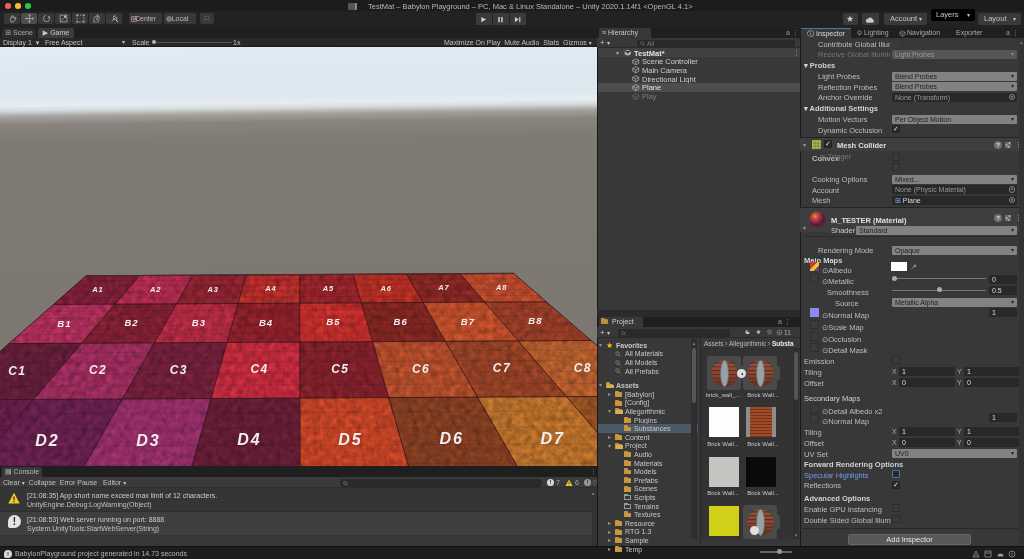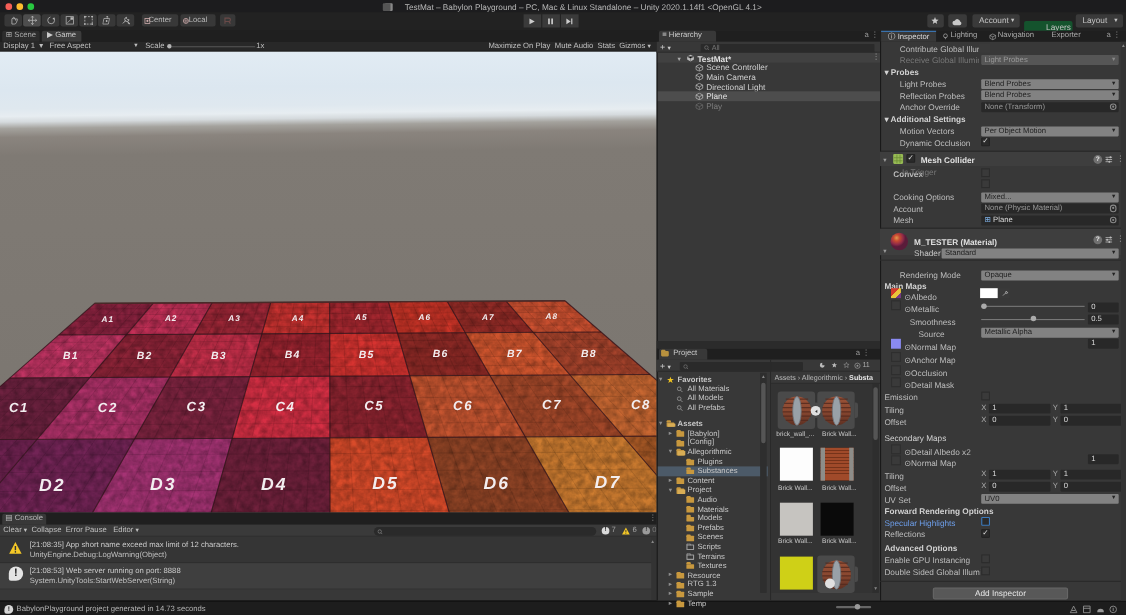--- a/index.html
+++ b/index.html
@@ -74,21 +74,21 @@
   </svg>
 <div style="position:absolute;left:843px;top:13px;width:15px;height:12px;background:#3a3a3a;border-radius:2px;"></div>
 <svg width="8" height="8" viewBox="0 0 16 16" style="position:absolute;left:846px;top:15px" xmlns="http://www.w3.org/2000/svg">
     <path d="M8 1 l1.8 4.5 4.7 0.4 -3.6 3 1.1 4.6 -4-2.5 -4 2.5 1.1-4.6 -3.6-3 4.7-0.4z" fill="#c8c8c8"></path>
   </svg>
 <div style="position:absolute;left:862px;top:13px;width:17px;height:12px;background:#3a3a3a;border-radius:2px;"></div>
 <svg width="10" height="8" viewBox="0 0 16 14" style="position:absolute;left:865px;top:15.5px" xmlns="http://www.w3.org/2000/svg">
     <path d="M4 12 a3.5 3.5 0 0 1 0.5-7 a4.5 4.5 0 0 1 8.5 1.2 a3 3 0 0 1-0.6 5.8z" fill="#c8c8c8"></path>
   </svg>
 <div style="position:absolute;left:884px;top:13px;width:43px;height:12px;background:#3a3a3a;border-radius:2px;color:#c4c4c4;font-size:7.5px;line-height:12px;padding-left:6px;">Account<span style="float:right;margin-right:5px;font-size:6px;">▾</span></div>
-<div style="position:absolute;left:931px;top:19px;width:44px;height:12px;background:#14532d;border-radius:2px;color:#c4c4c4;font-size:7.5px;line-height:12px;padding-left:20px;">Layers<span style="float:right;margin-right:5px;font-size:6px;">▾</span></div>
+<div style="position:absolute;left:931px;top:9px;width:44px;height:12px;background:#000000;border-radius:2px;color:#c4c4c4;font-size:7.5px;line-height:12px;padding-left:5px;">Layers<span style="float:right;margin-right:5px;font-size:6px;">▾</span></div>
 <div style="position:absolute;left:978px;top:13px;width:43px;height:12px;background:#3a3a3a;border-radius:2px;color:#c4c4c4;font-size:7.5px;line-height:12px;padding-left:6px;">Layout<span style="float:right;margin-right:5px;font-size:6px;">▾</span></div>
 <div style="position:absolute;left:0px;top:28px;width:597px;height:10px;background:#1f1f1f;"></div>
 <div style="position:absolute;left:2px;top:28px;width:34px;height:10px;background:#2c2c2c;color:#aaa;font-size:7px;line-height:10px;text-align:center;border-radius:2px 2px 0 0;">⊞ Scene</div>
 <div style="position:absolute;left:38px;top:28px;width:36px;height:10px;background:#3c3c3c;color:#ccc;font-size:7px;line-height:10px;text-align:center;border-radius:2px 2px 0 0;">▶ Game</div>
 <div style="position:absolute;left:0px;top:38px;width:597px;height:9px;background:#282828;border-bottom:1px solid #1a1a1a;"></div>
 <div style="position:absolute;left:3px;top:38px;width:60px;height:9px;color:#c0c0c0;font-size:7px;line-height:9px;">Display 1 &nbsp;▾</div>
 <div style="position:absolute;left:45px;top:38px;width:80px;height:9px;color:#c0c0c0;font-size:7px;line-height:9px;">Free Aspect</div>
 <div style="position:absolute;left:122px;top:40px;width:5px;height:5px;color:#c0c0c0;font-size:6px;line-height:5px;">▾</div>
 <div style="position:absolute;left:132px;top:38px;width:30px;height:9px;color:#c0c0c0;font-size:7px;line-height:9px;">Scale</div>
 <div style="position:absolute;left:152px;top:40px;width:4px;height:4px;background:#b5b5b5;border-radius:50%;"></div>
@@ -645,21 +645,21 @@
 <div style="position:absolute;left:827px;top:288px;width:63px;height:9px;color:#bdbdbd;font-size:7.5px;line-height:9px;font-weight:normal;white-space:nowrap;overflow:hidden;">Smoothness</div>
 <div style="position:absolute;left:892px;top:290px;width:94px;height:1px;background:#777;"></div>
 <div style="position:absolute;left:937px;top:287px;width:5px;height:5px;background:#aaa;border-radius:50%;"></div>
 <div style="position:absolute;left:989px;top:286px;width:28px;height:9px;background:#282828;color:#ddd;font-size:7px;line-height:9px;padding-left:3px;border-radius:1px;">0.5</div>
 <div style="position:absolute;left:835px;top:298.5px;width:55px;height:9px;color:#bdbdbd;font-size:7.5px;line-height:9px;font-weight:normal;white-space:nowrap;overflow:hidden;">Source</div>
 <div style="position:absolute;left:892px;top:298px;width:125px;height:9px;background:#828282;color:#1e1e1e;font-size:7px;line-height:9px;padding-left:3px;border-radius:1px;">Metallic Alpha<span style="float:right;margin-right:3px;font-size:6px;color:#222;">▾</span></div>
 <div style="position:absolute;left:810px;top:308px;width:9px;height:9px;background:#8a8af2;"></div>
 <div style="position:absolute;left:822px;top:311px;width:68px;height:9px;color:#bdbdbd;font-size:7.5px;line-height:9px;font-weight:normal;white-space:nowrap;overflow:hidden;">⊙Normal Map</div>
 <div style="position:absolute;left:989px;top:308px;width:28px;height:9px;background:#282828;color:#ddd;font-size:7px;line-height:9px;padding-left:3px;border-radius:1px;">1</div>
 <div style="position:absolute;left:810px;top:320px;width:9px;height:9px;background:#3a3a3a;border:1px solid #2e2e2e;"></div>
-<div style="position:absolute;left:822px;top:323px;width:68px;height:9px;color:#bdbdbd;font-size:7.5px;line-height:9px;font-weight:normal;white-space:nowrap;overflow:hidden;">⊙Anchor Map</div>
+<div style="position:absolute;left:822px;top:323px;width:68px;height:9px;color:#bdbdbd;font-size:7.5px;line-height:9px;font-weight:normal;white-space:nowrap;overflow:hidden;">⊙Scale Map</div>
 <div style="position:absolute;left:810px;top:332px;width:9px;height:9px;background:#3a3a3a;border:1px solid #2e2e2e;"></div>
 <div style="position:absolute;left:822px;top:334.5px;width:68px;height:9px;color:#bdbdbd;font-size:7.5px;line-height:9px;font-weight:normal;white-space:nowrap;overflow:hidden;">⊙Occlusion</div>
 <div style="position:absolute;left:810px;top:343px;width:9px;height:9px;background:#3a3a3a;border:1px solid #2e2e2e;"></div>
 <div style="position:absolute;left:822px;top:346px;width:68px;height:9px;color:#bdbdbd;font-size:7.5px;line-height:9px;font-weight:normal;white-space:nowrap;overflow:hidden;">⊙Detail Mask</div>
 <div style="position:absolute;left:804px;top:357px;width:86px;height:9px;color:#bdbdbd;font-size:7.5px;line-height:9px;font-weight:normal;white-space:nowrap;overflow:hidden;">Emission</div>
 <div style="position:absolute;left:892px;top:356px;width:8px;height:8px;background:#3a3a3a;border:1px solid #2c2c2c;"></div>
 <div style="position:absolute;left:804px;top:368px;width:86px;height:9px;color:#bdbdbd;font-size:7.5px;line-height:9px;font-weight:normal;white-space:nowrap;overflow:hidden;">Tiling</div>
 <div style="position:absolute;left:892px;top:367px;width:6px;height:9px;color:#aaa;font-size:7px;line-height:9px;">X</div>
 <div style="position:absolute;left:899px;top:367px;width:56px;height:9px;background:#282828;color:#ddd;font-size:7px;line-height:9px;padding-left:3px;border-radius:1px;">1</div>
 <div style="position:absolute;left:957px;top:367px;width:6px;height:9px;color:#aaa;font-size:7px;line-height:9px;">Y</div>

